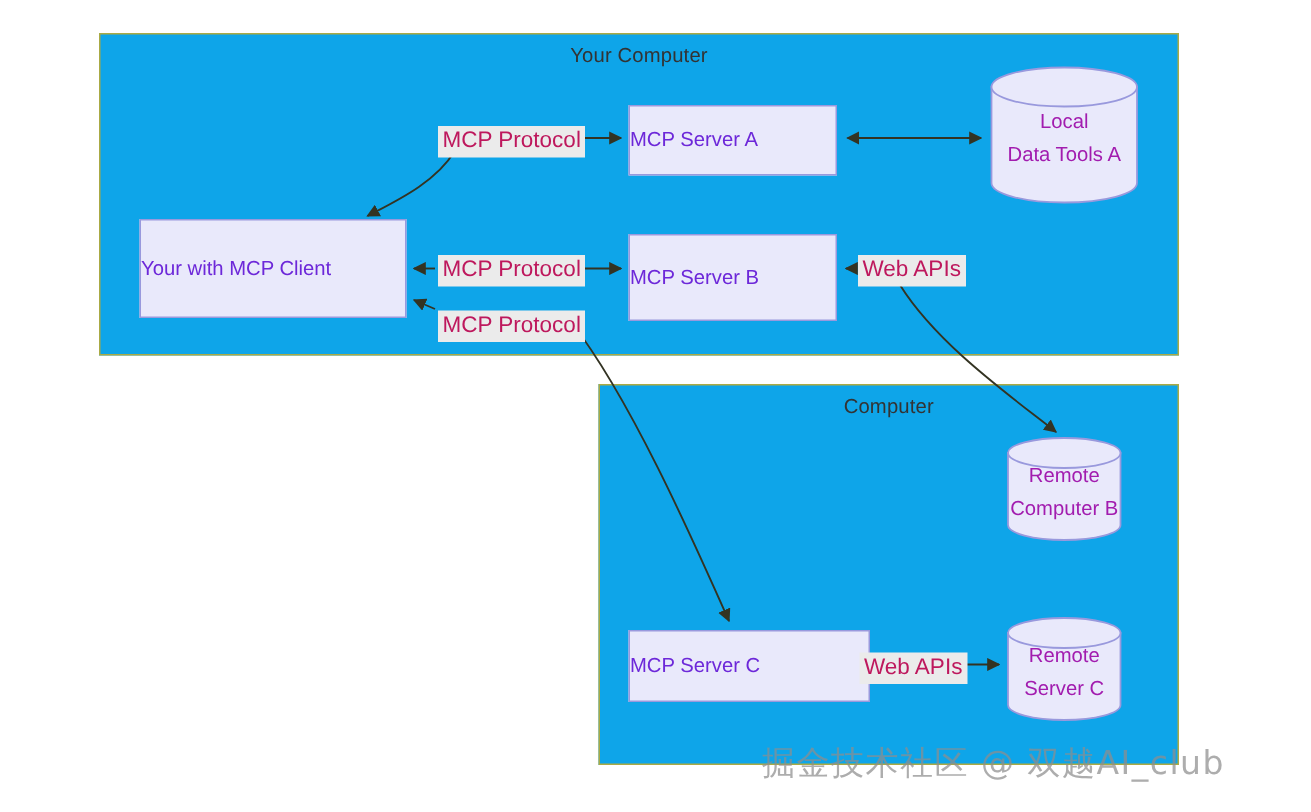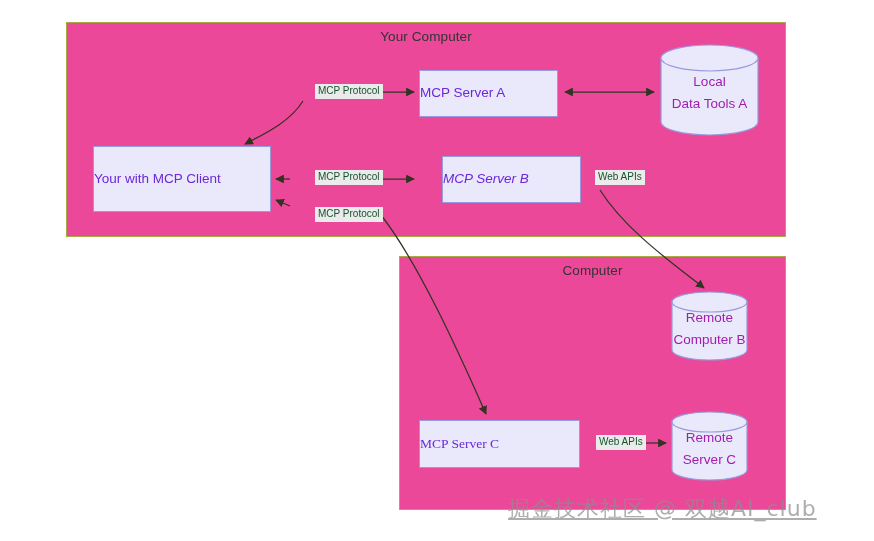--- a/index.html
+++ b/index.html
@@ -22,21 +22,21 @@
   }
   .svg-layer {
     position: absolute;
     left: 0; top: 0;
     width: 874px;
     height: 541px;
   }
   
   .container-box {
     position: absolute;
-    background: #ec4899;
+    background: #0ea5e9;
     border: 1.3px solid #aaaa44;
     box-sizing: border-box;
   }
   #container-your-computer {
     left: 66px; top: 22px; width: 720px; height: 215px;
   }
   #container-internet {
     left: 399px; top: 256px; width: 387px; height: 254px;
   }
   .container-title {
@@ -58,22 +58,22 @@
     flex-direction: column;
     align-items: flex-start;
     justify-content: center;
     font-size: 13.5px;
     color: #6d28d9;
     line-height: 1.55;
     text-align: center;
   }
   #node-host      { left: 93px;  top: 146px; width: 178px; height: 66px; }
   #node-server-a  { left: 419px; top: 70px;  width: 139px; height: 47px; }
-  #node-server-b  { left: 442px; top: 156px; width: 139px; height: 47px; font-style: italic; }
-  #node-server-c  { left: 419px; top: 420px; width: 161px; height: 48px; font-family: Liberation Serif, serif; }
+  #node-server-b  { left: 419px; top: 156px; width: 139px; height: 58px; }
+  #node-server-c  { left: 419px; top: 420px; width: 161px; height: 48px; }
   
   .cylinder {
     position: absolute;
   }
   .cylinder .cyl-svg { position: absolute; left: 0; top: 0; }
   .cylinder .cyl-label {
     position: absolute;
     left: 0; right: 0;
     top: 50%;
     transform: translateY(-45%);
@@ -83,44 +83,42 @@
     line-height: 1.6;
     pointer-events: none;
   }
   #ds-local-a   { left: 660px; top: 44px;  width: 99px; height: 92px; }
   #ds-remote-b  { left: 671px; top: 291px; width: 77px; height: 70px; }
   #ds-remote-c  { left: 671px; top: 411px; width: 77px; height: 70px; }
   
   .edge-label {
     position: absolute;
     background: #ebebeb;
-    color: #14532d;
-    font-size: 10px;
+    color: #be185d;
+    font-size: 15px;
     padding: 1px 3px;
     white-space: nowrap;
     line-height: 1.25;
-    margin-left: 23px;
   }
   #label-mcp-1 { left: 292px; top: 84px;  }
   #label-mcp-2 { left: 292px; top: 170px; }
   #label-mcp-3 { left: 292px; top: 207px; }
   #label-web-1 { left: 572px; top: 170px; }
   #label-web-2 { left: 573px; top: 435px; }
   
   #watermark {
     position: absolute;
     left: 508px;
     top: 494px;
     font-size: 22px;
     color: #8e8e8e;
     opacity: 0.72;
     letter-spacing: 1px;
     white-space: nowrap;
     font-family: "DejaVu Sans", "Liberation Sans", sans-serif;
-    text-decoration: underline;
   }
 </style>
 </head>
 <body>
 
 <div id="diagram-root">
 
   <div class="container-box" id="container-your-computer">
     <div class="container-title">Your Computer</div>
   </div>

